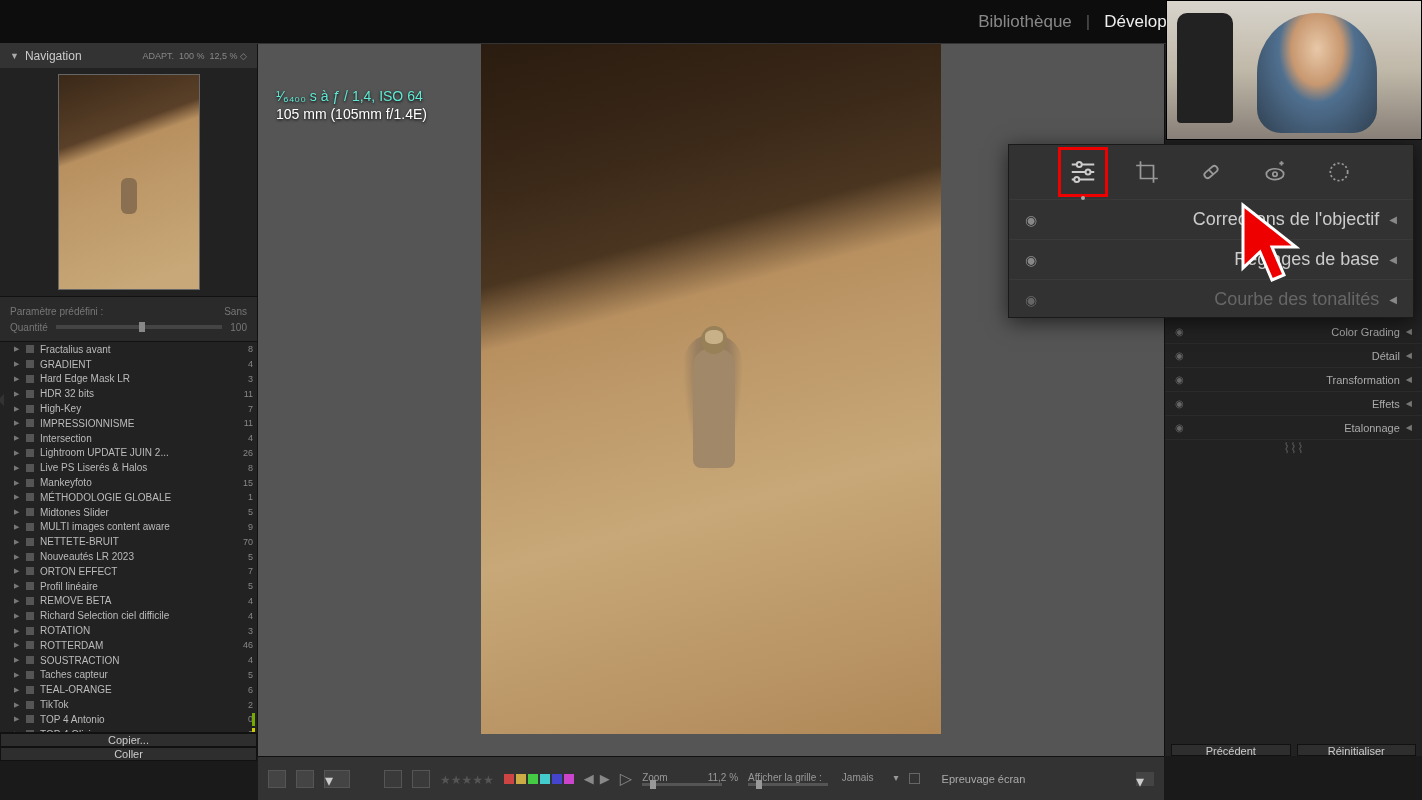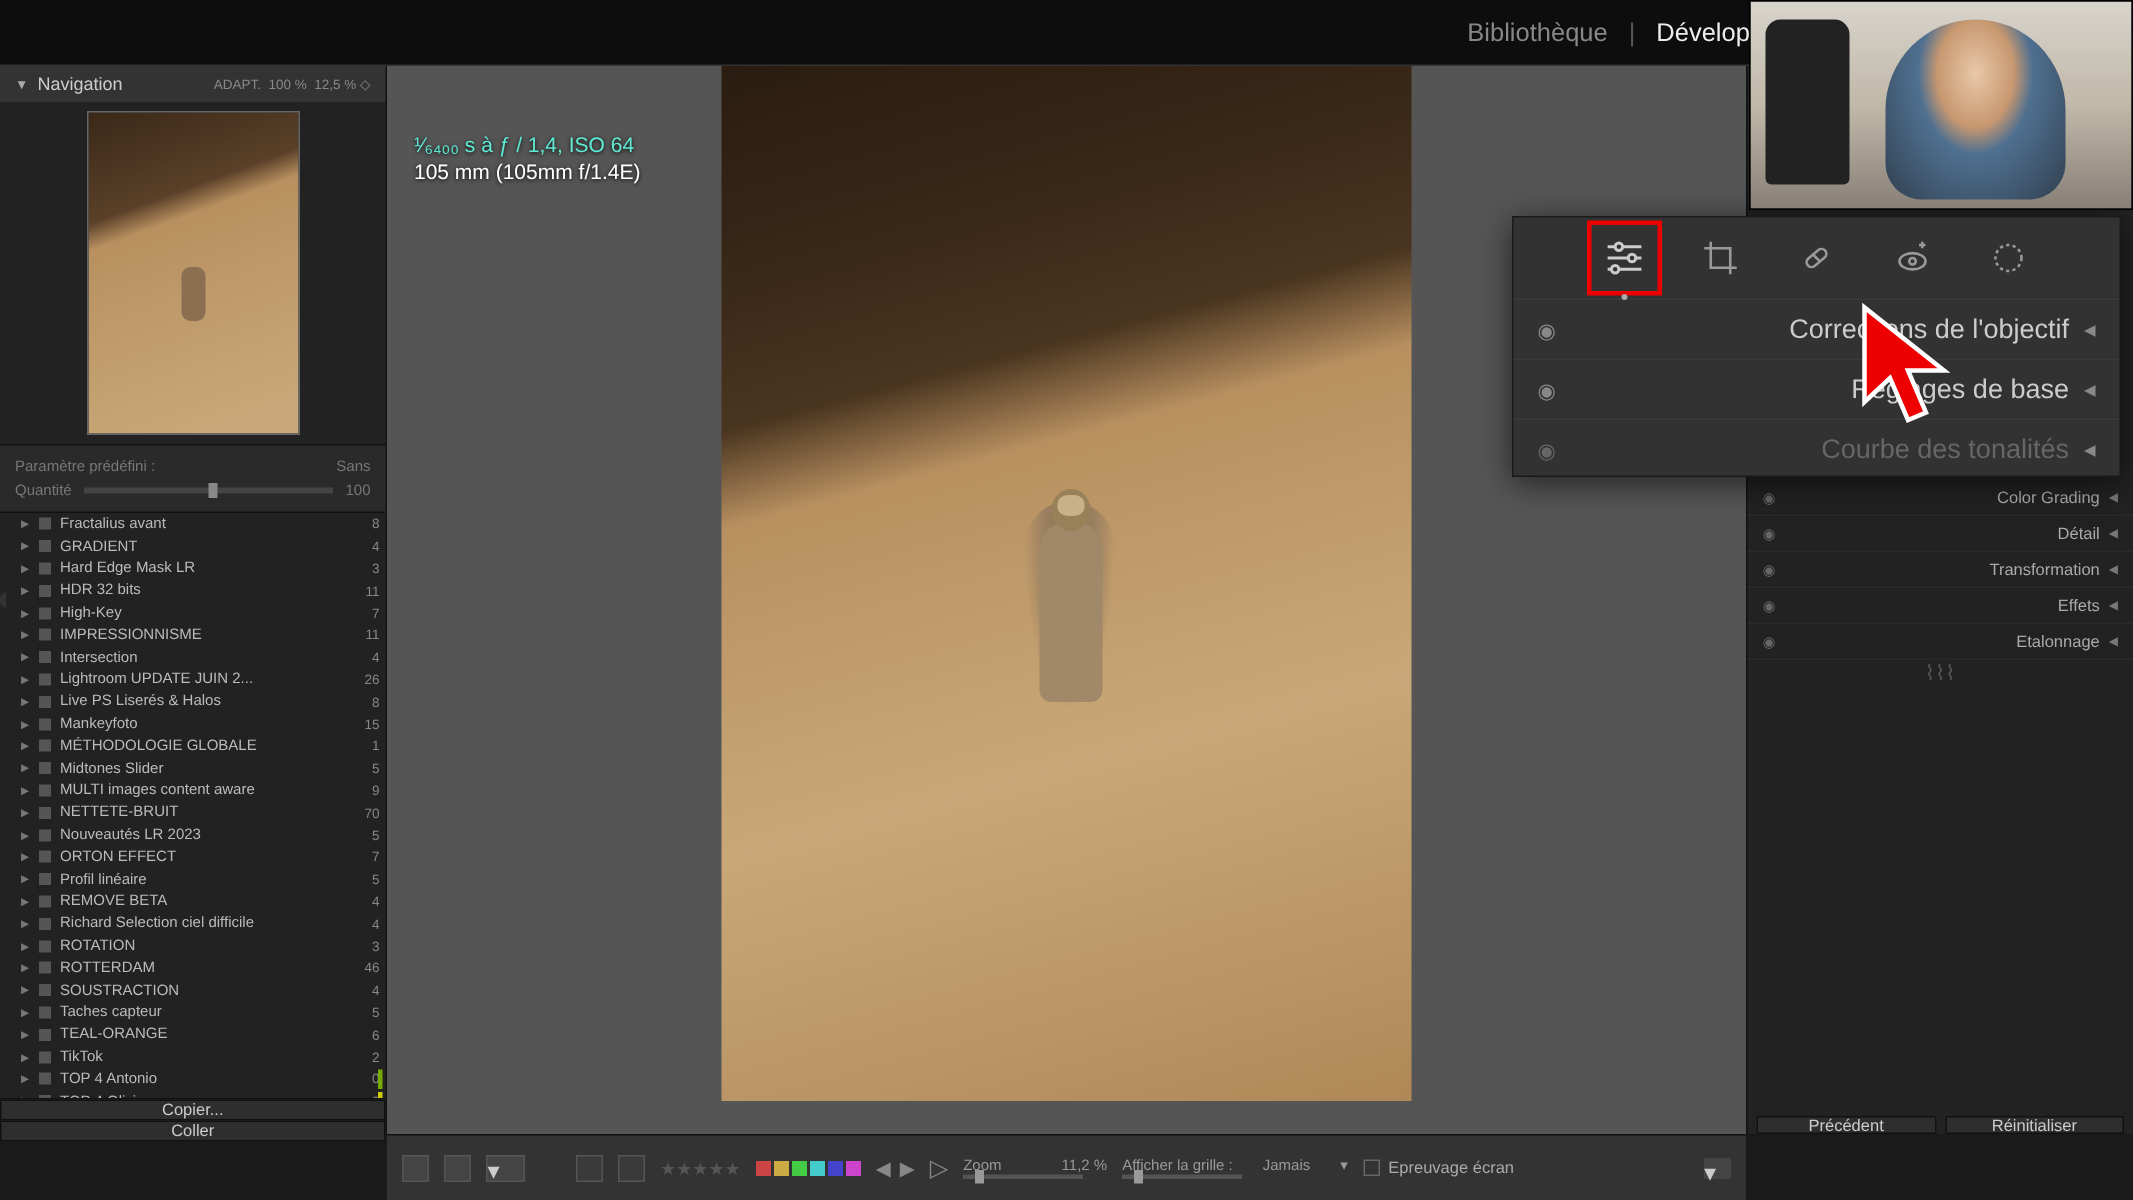--- a/index.html
+++ b/index.html
@@ -60,21 +60,21 @@
 
 .bottom-bar { position:absolute; bottom:0; left:258px; right:258px; height:44px; background:#333; display:flex; align-items:center; padding:0 10px; gap:10px; border-top:1px solid #111;}
 .bottom-bar .tool { width:18px; height:18px; background:#444; border:1px solid #555; cursor:pointer;}
 .bottom-bar .stars span{ color:#555; font-size:12px;}
 .bottom-bar .swatches { display:flex; gap:2px;}
 .bottom-bar .swatches div{width:10px;height:10px;cursor:pointer;}
 .bottom-bar .arrows{color:#888;font-size:13px;display:flex;gap:6px;}
 .bottom-bar .zoom-block,.bottom-bar .grid-block{font-size:10px;color:#999;display:flex;flex-direction:column;line-height:11px;}
 .bottom-bar .slider-h{width:80px;height:3px;background:#555;position:relative;}
 .bottom-bar .slider-h::after{content:"";position:absolute;left:10%;top:-3px;width:6px;height:9px;background:#999;}
-.bottom-bar .check{display:flex;align-items:center;gap:6px;font-size:11px;color:#aaa;justify-content:space-between;}
+.bottom-bar .check{display:flex;align-items:center;gap:22px;font-size:11px;color:#aaa;justify-content:space-between;}
 .bottom-bar .check .box{width:11px;height:11px;border:1px solid #666;}
 .bottom-bar .dd{margin-left:auto;width:18px;height:14px;background:#444;}
 
 
 .mag-overlay { position:absolute; top:144px; left:1008px; width:406px; height:174px; background:#323232; border:1px solid #1a1a1a; box-shadow:0 4px 20px rgba(0,0,0,.6);}
 .mag-toolbar { height:54px; display:flex; align-items:center; justify-content:center; gap:28px; padding:0 20px;}
 .mag-toolbar .tool-ico { width:36px; height:36px; display:flex; align-items:center; justify-content:center; color:#aaa; cursor:pointer; position:relative;}
 .mag-toolbar .tool-ico.active { outline:3px solid #e00; outline-offset:4px;}
 .mag-toolbar .tool-ico.active::after{content:"";position:absolute;bottom:-10px;left:50%;width:4px;height:4px;background:#aaa;border-radius:50%;transform:translateX(-50%);}
 .mag-panel-row { height:40px; display:flex; align-items:center; padding:0 16px; border-top:1px solid #3a3a3a;}

